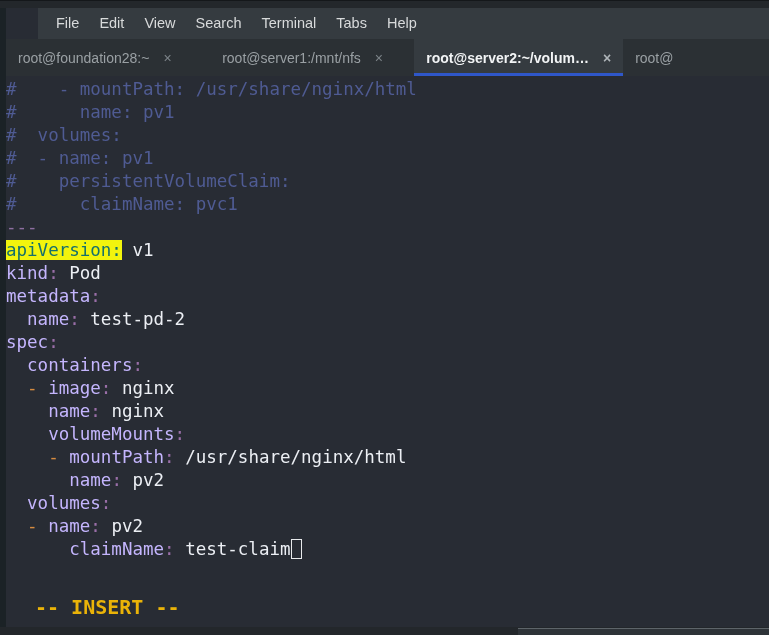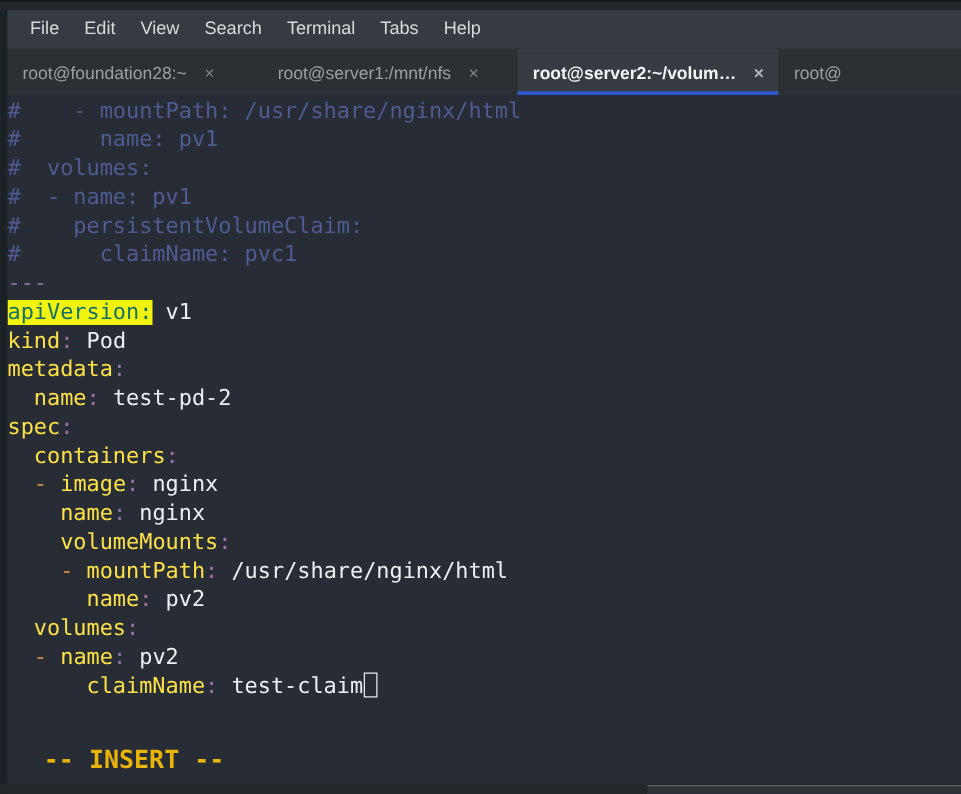--- a/index.html
+++ b/index.html
@@ -52,20 +52,21 @@
 
   
   #menubar {
     height: 31px;
     background: #353b40;
     display: flex;
     align-items: center;
     padding-left: 8px;
     flex: 0 0 auto;
     box-sizing: border-box;
+    margin-left: 32px;
   }
   .menu-item {
     color: #d8dadb;
     font-size: 14.5px;
     padding: 3px 10px;
     line-height: 1;
     white-space: nowrap;
     cursor: default;
   }
 
@@ -131,21 +132,21 @@
   }
   .row {
     height: 23px;
     white-space: pre;
     padding-left: 0px;
     color: #d8dee9;
   }
 
   
   .c-comment { color: #4f5b93; }
-  .c-key     { color: #fde047; }
+  .c-key     { color: #c4b5fd; }
   .c-punct   { color: #9a6fa8; }
   .c-dash    { color: #d68b40; }
   .c-val     { color: #eceff4; }
   .c-doc     { color: #8e6fa0; }
   .c-search  { background: #f2f40d; color: #15706c; }
 
   .cursor {
     display: inline-block;
     width: 11px;
     height: 20px;

